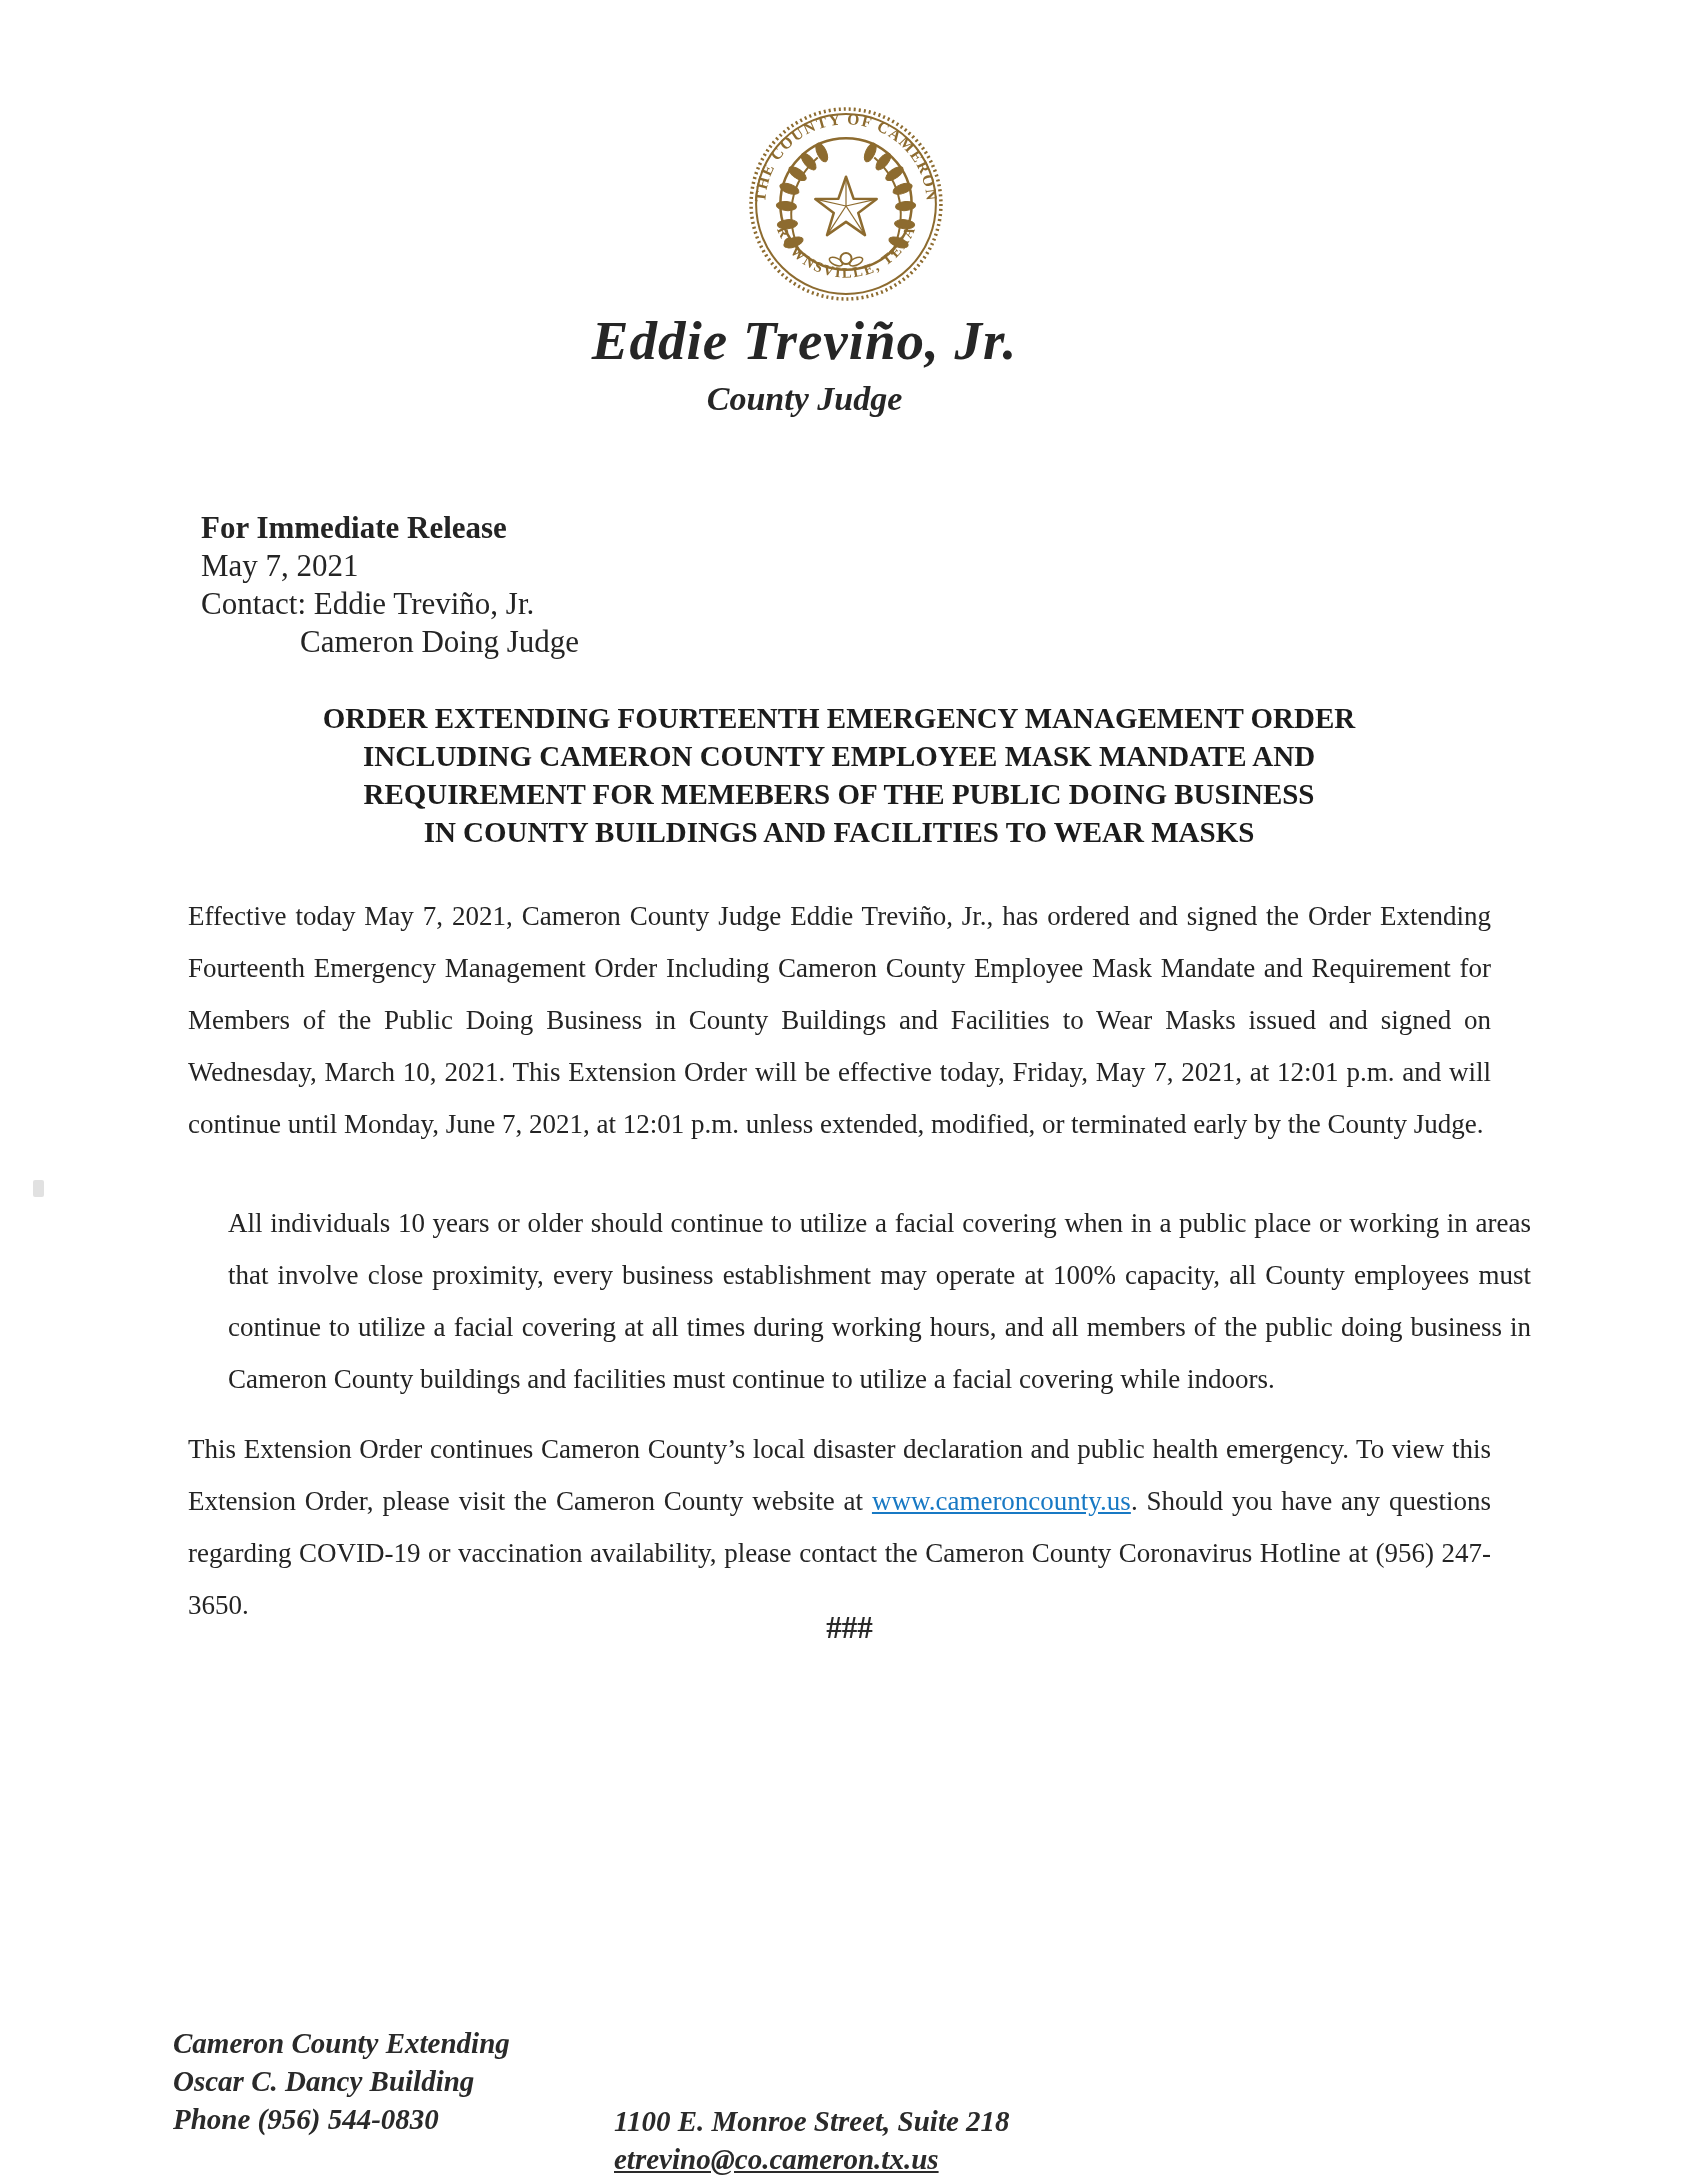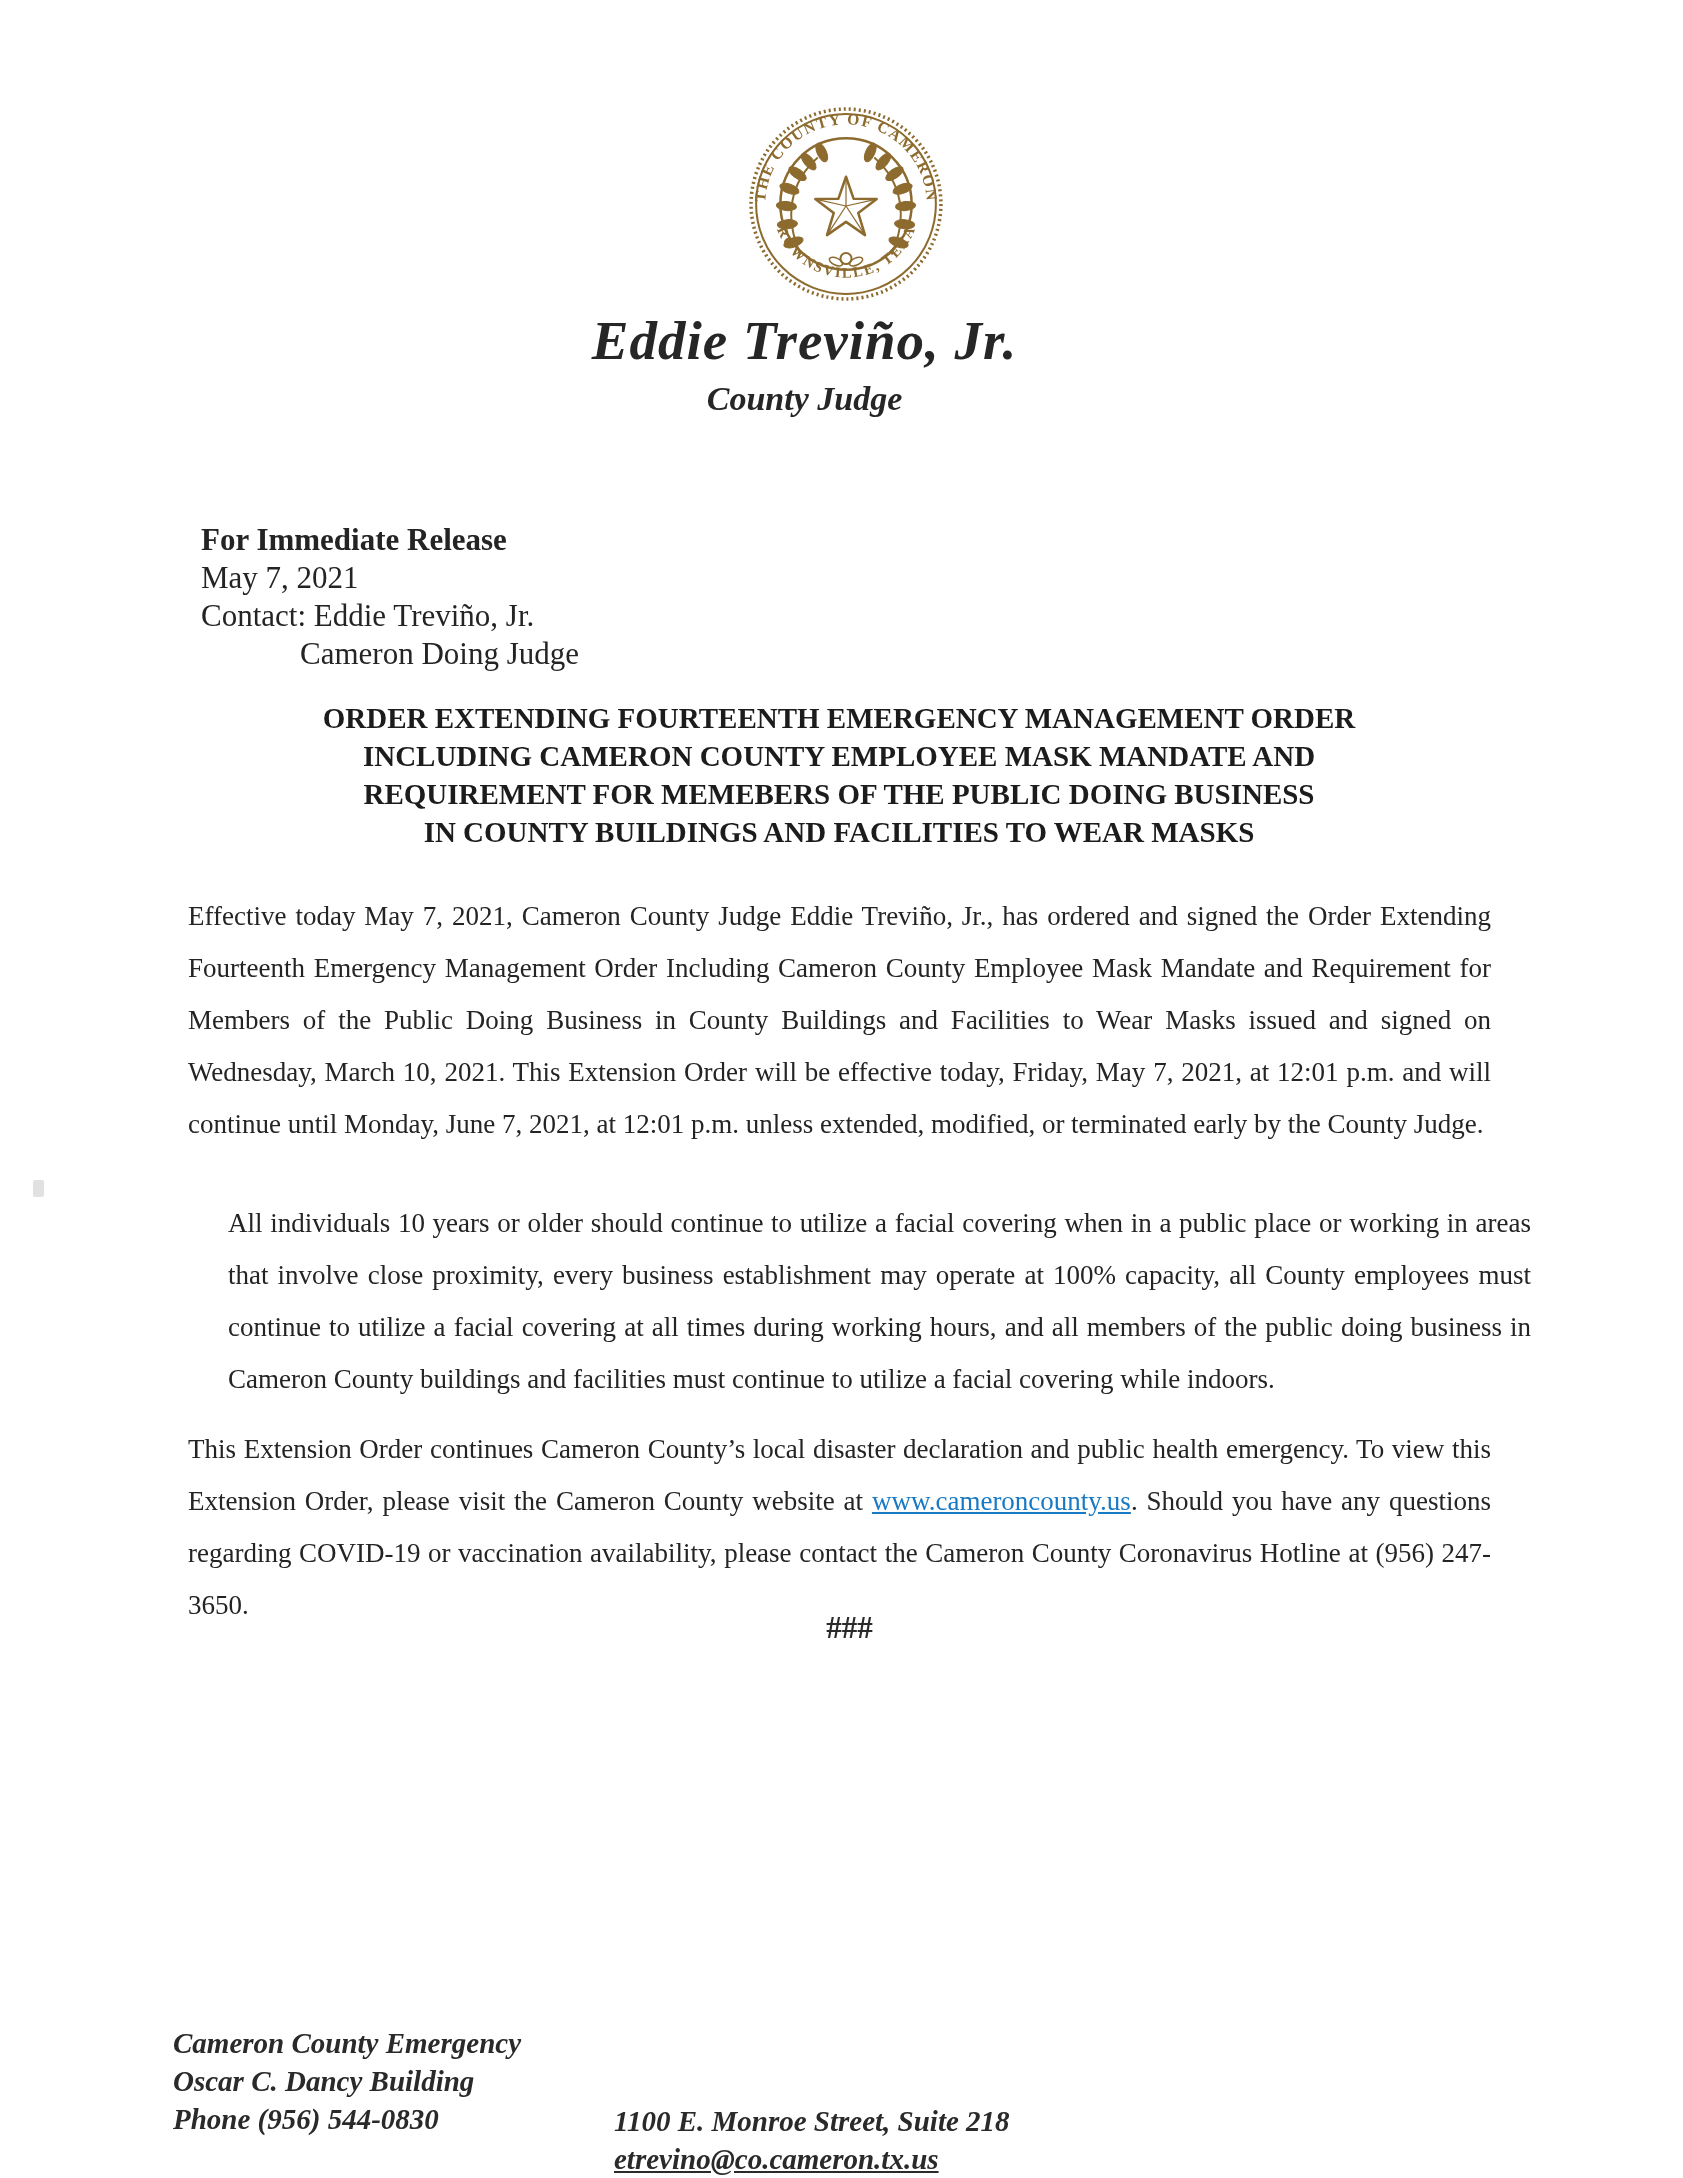--- a/index.html
+++ b/index.html
@@ -23,21 +23,21 @@
     letter-spacing:1px;color:#262626;
   }
   .county-judge{
     position:absolute;left:0;top:380px;width:100%;
     transform:translateX(-37px);
     text-align:center;
     font-size:34px;font-weight:bold;font-style:italic;color:#262626;
   }
   
   .release-block{
-    position:absolute;left:201px;top:521px;
+    position:absolute;left:201px;top:509px;
     font-size:31px;line-height:38px;color:#242424;
   }
   .release-label{font-weight:bold;}
   .contact-title{padding-left:99px;}
   
   .order-title{
     position:absolute;left:188px;top:699px;width:1302px;
     text-align:center;font-weight:bold;
     font-size:29px;line-height:38px;color:#1c1c1c;
   }
@@ -148,21 +148,21 @@
 
   <p class="body-para para1">Effective today May 7, 2021, Cameron County Judge Eddie Treviño, Jr., has ordered and signed the Order Extending Fourteenth Emergency Management Order Including Cameron County Employee Mask Mandate and Requirement for Members of the Public Doing Business in County Buildings and Facilities to Wear Masks issued and signed on Wednesday, March 10, 2021. This Extension Order will be effective today, Friday, May 7, 2021, at 12:01 p.m. and will continue until Monday, June 7, 2021, at 12:01 p.m. unless extended, modified, or terminated early by the County Judge.</p>
   <p class="body-para para2">All individuals 10 years or older should continue to utilize a facial covering when in a public place or working in areas that involve close proximity, every business establishment may operate at 100% capacity, all County employees must continue to utilize a facial covering at all times during working hours, and all members of the public doing business in Cameron County buildings and facilities must continue to utilize a facial covering while indoors.</p>
   <p class="body-para para3"><span>This Extension Order continues Cameron County’s local disaster declaration and public health emergency. To view this Extension Order, please visit the Cameron County website at </span><a class="web-link">www.cameroncounty.us</a><span>. Should you have any questions regarding COVID-19 or vaccination availability, please contact the Cameron County Coronavirus Hotline at (956) 247-3650.</span></p>
 
   <div class="end-mark">###</div>
 
   <div class="smudge"></div>
 
   <div class="footer-col footer-left">
-    <div>Cameron County Emergency</div>
+    <div>Cameron County Extending</div>
     <div>Oscar C. Dancy Building</div>
     <div>Phone (956) 544-0830</div>
   </div>
   <div class="footer-col footer-mid">
     <div>1100 E. Monroe Street, Suite 218</div>
     <div><a class="footer-email">etrevino@co.cameron.tx.us</a></div>
   </div>
 
 </div>
 

